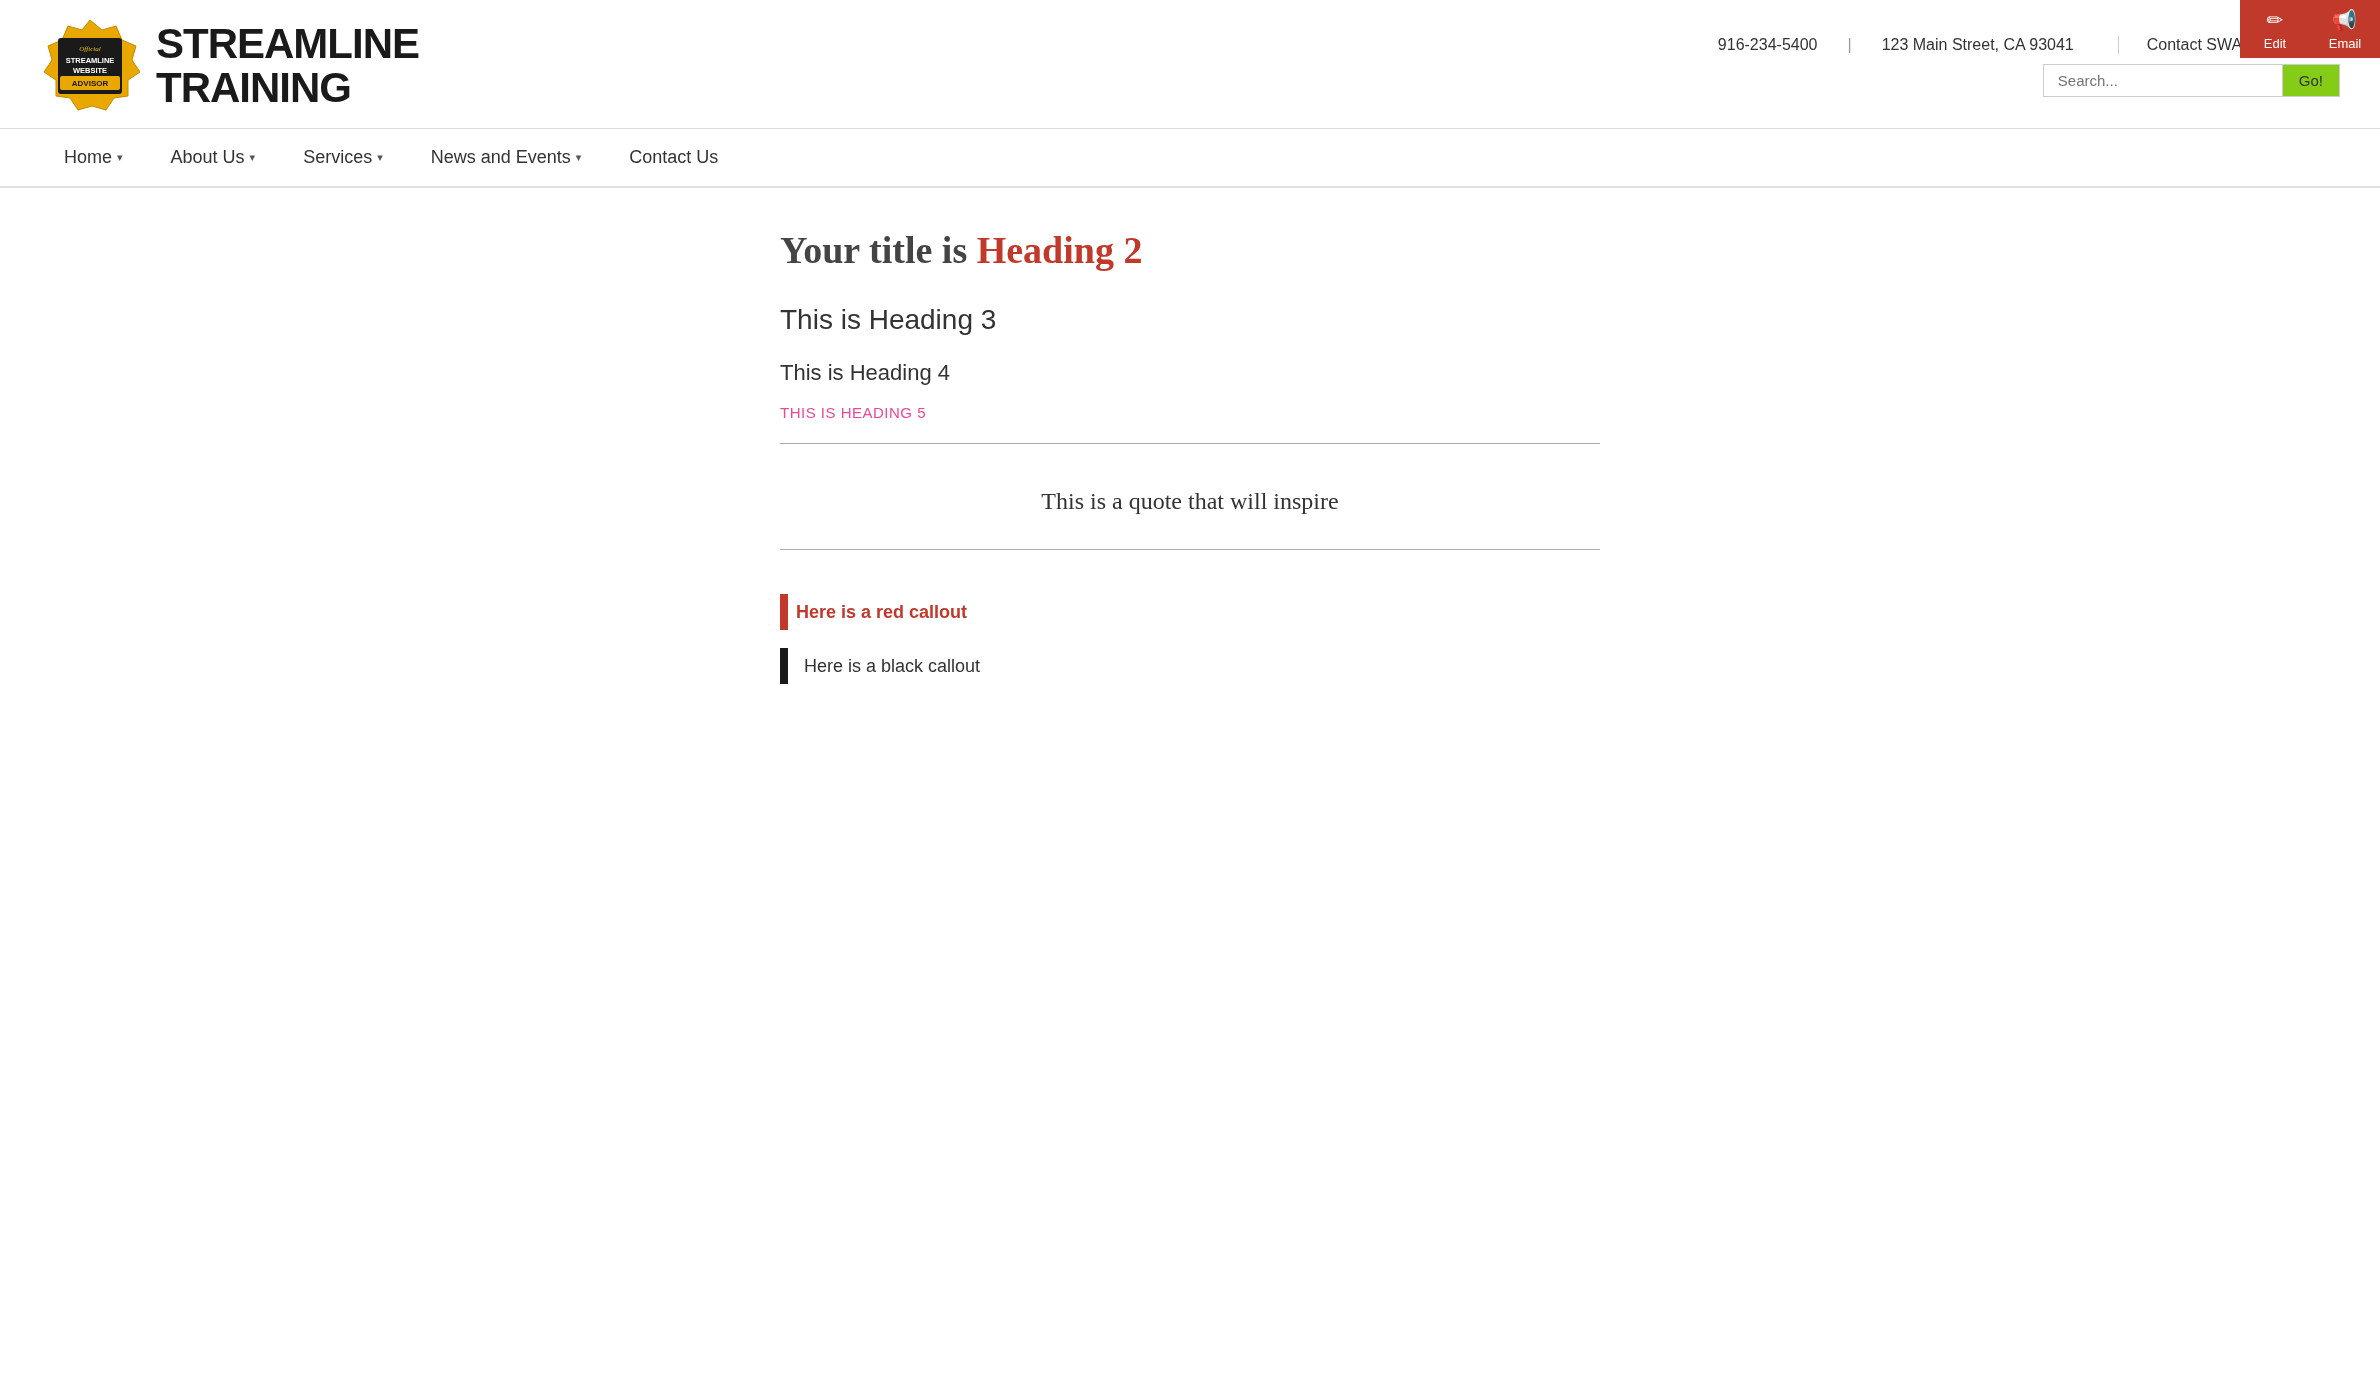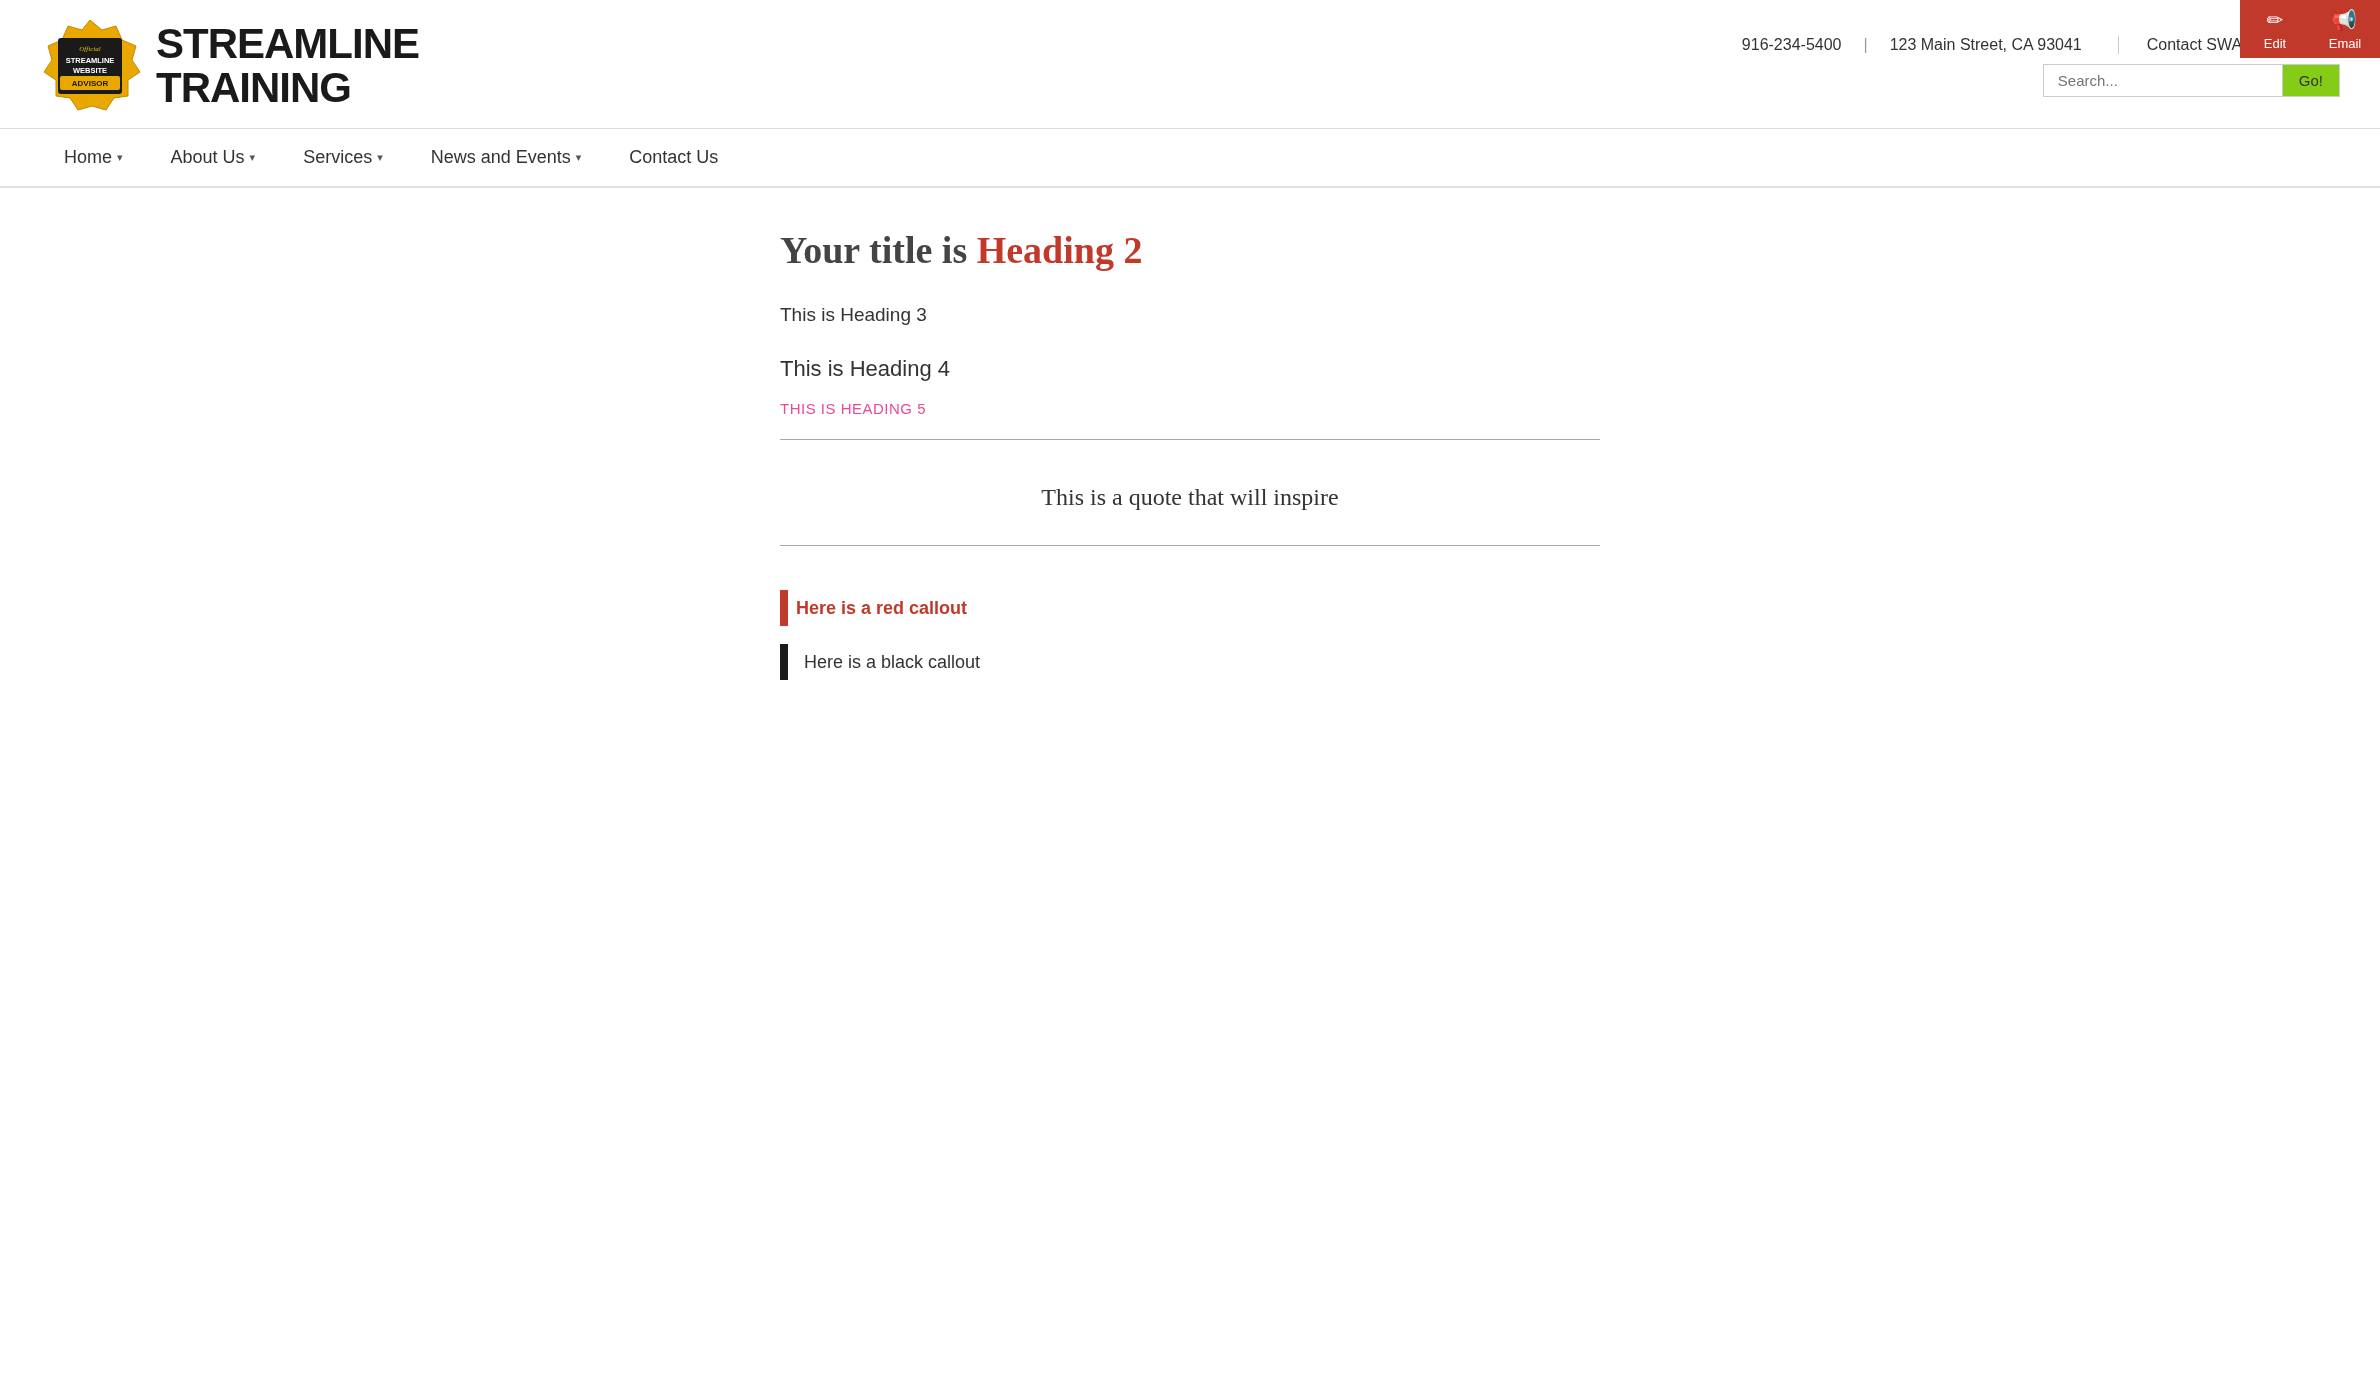--- a/index.html
+++ b/index.html
@@ -60,21 +60,21 @@
 
     .header-right {
       display: flex;
       flex-direction: column;
       align-items: flex-end;
       gap: 10px;
     }
     .contact-info {
       display: flex;
       align-items: center;
-      gap: 8px;
+      gap: 16px;
       font-family: Arial, sans-serif;
       font-size: 16px;
       color: #333;
     }
     .contact-info .divider {
       margin: 0 14px;
       color: #999;
     }
     .contact-swag-link {
       margin-left: 28px;
@@ -154,24 +154,24 @@
       color: #444;
       margin-bottom: 32px;
     }
     .heading-2 em {
       font-style: normal;
       color: #c0392b;
     }
 
     .heading-3 {
       font-family: Arial, sans-serif;
-      font-size: 19px;
+      font-size: 28px;
       font-weight: normal;
       color: #333;
-      margin-bottom: 30px;
+      margin-bottom: 24px;
     }
 
     .heading-4 {
       font-family: Arial, sans-serif;
       font-size: 22px;
       font-weight: normal;
       color: #333;
       margin-bottom: 18px;
     }
 

